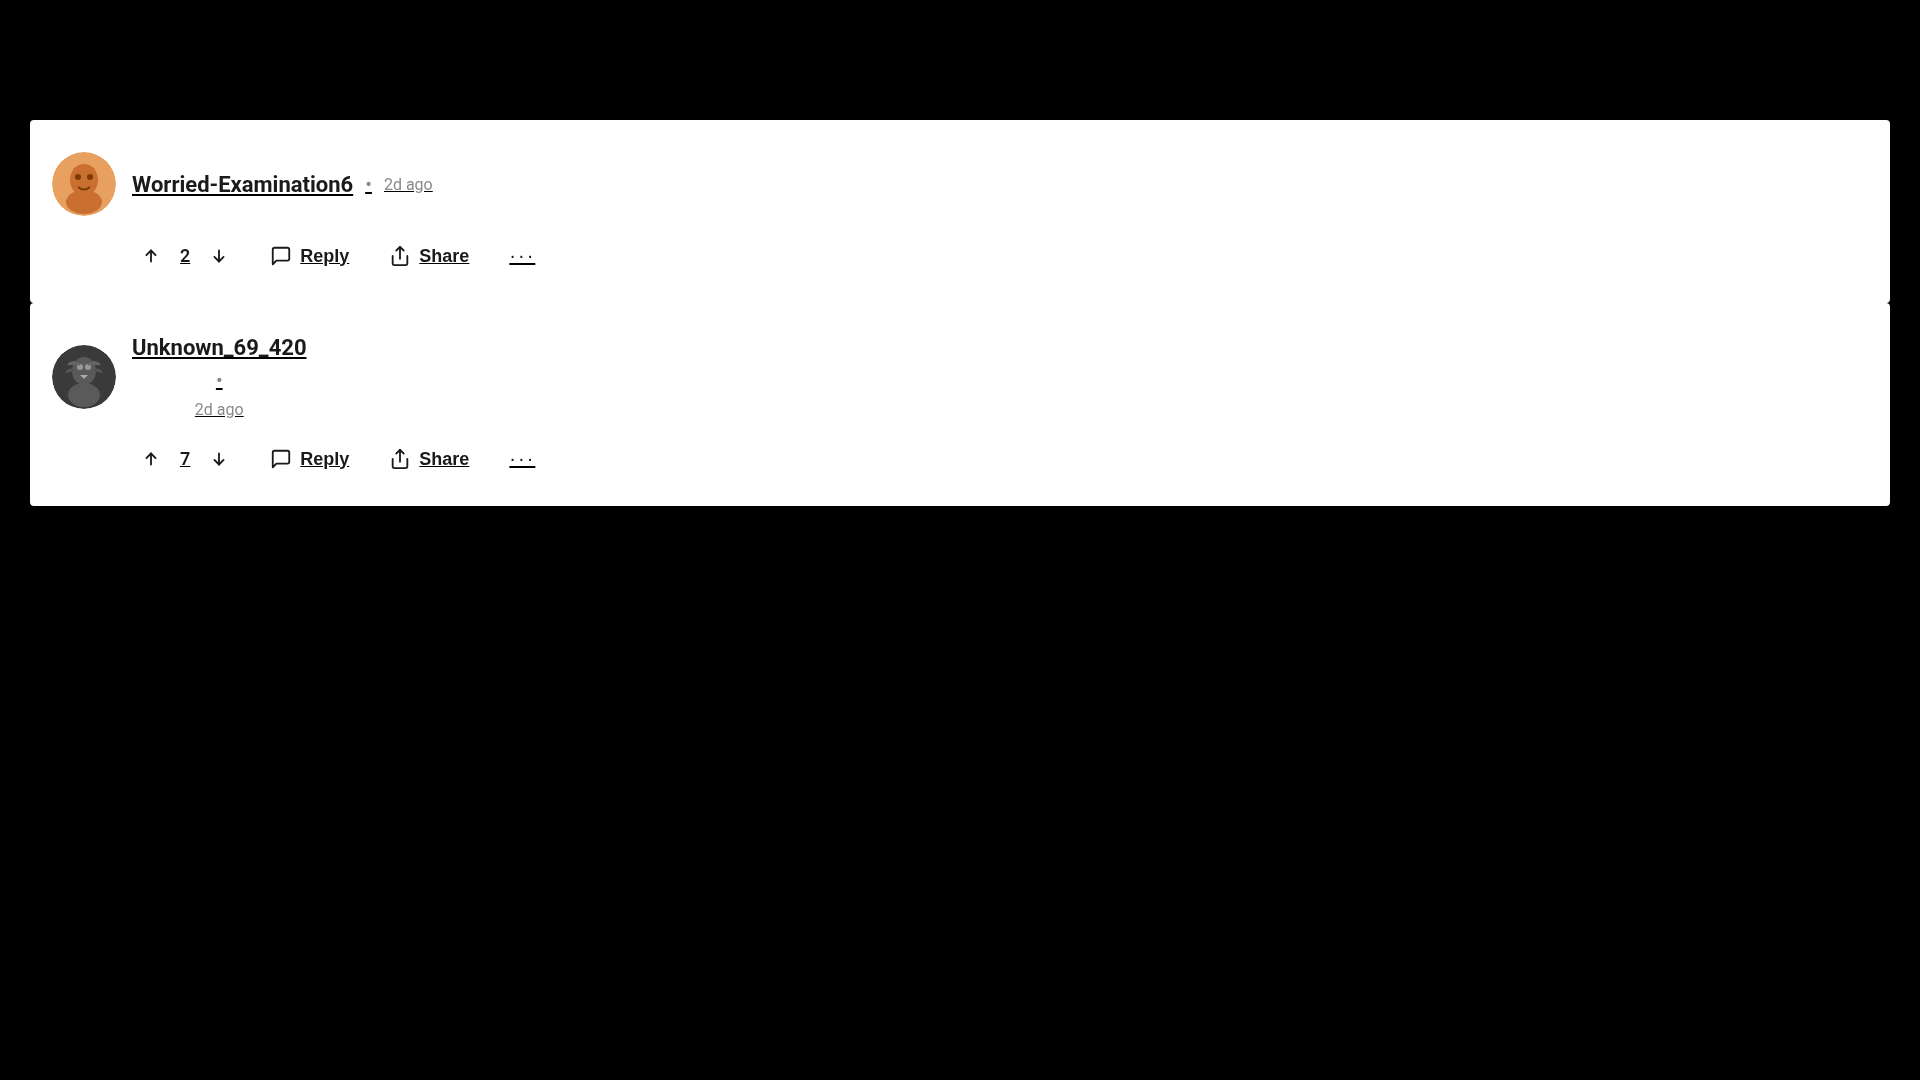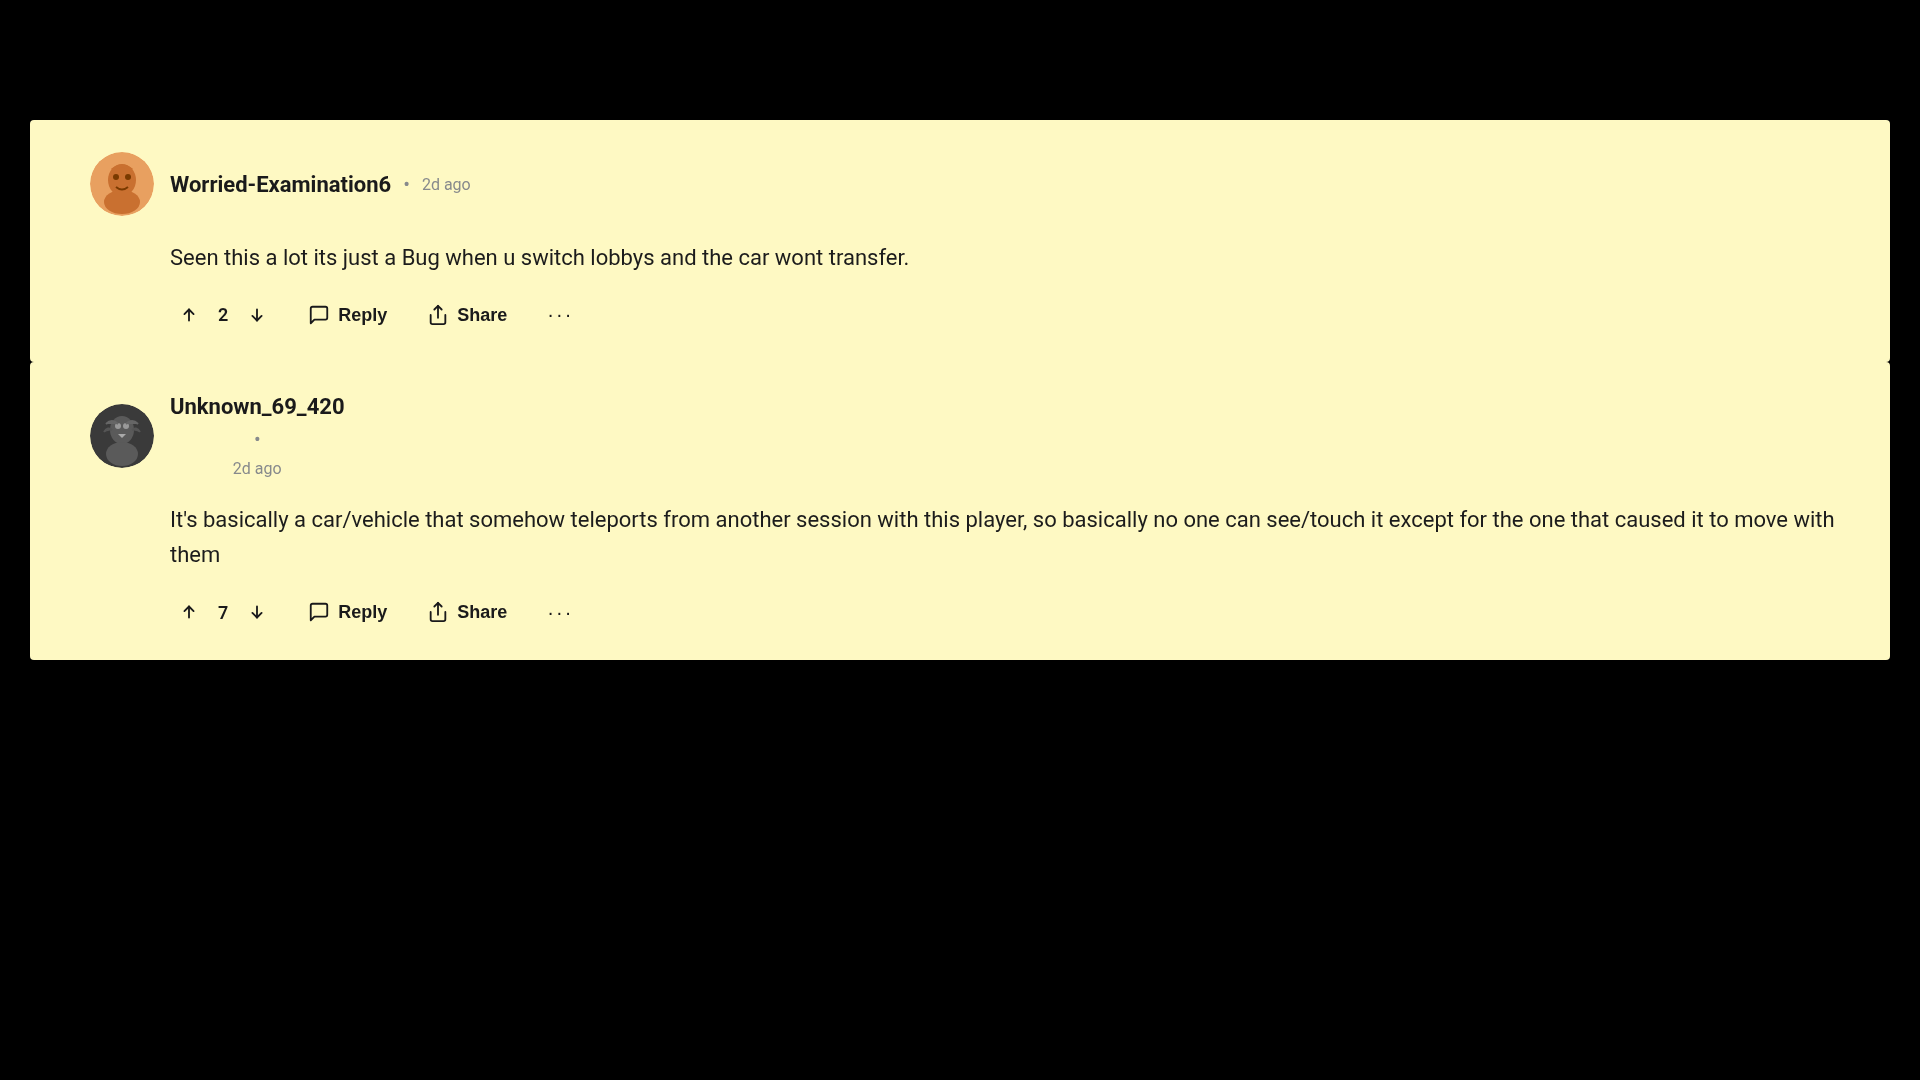--- a/index.html
+++ b/index.html
@@ -11,24 +11,25 @@
       min-height: 1080px;
       display: flex;
       flex-direction: column;
       align-items: stretch;
       justify-content: flex-start;
       padding: 120px 0;
       gap: 40px;
     }
 
     .comment-card {
-      background: #fef9c3;
-      padding: 32px 40px 32px 60px;
+      background: #ffffff;
+      padding: 32px 40px 32px 22px;
       margin: 0 30px;
       border-radius: 4px;
+      text-decoration: underline;
     }
 
     .comment-header {
       display: flex;
       align-items: center;
       gap: 16px;
       margin-bottom: 24px;
     }
 
     .avatar {
@@ -135,21 +136,20 @@
           <path d="M26 35 Q32 40 38 35" stroke="#7a3a00" stroke-width="2" fill="none"></path>
           <path d="M22 18 Q32 10 42 18" stroke="#c97030" stroke-width="3" fill="none"></path>
         </svg>
         </div>
         <div style="display:flex; align-items:center; gap:8px;">
           <span class="username">Worried-Examination6</span>
           <span class="dot-separator">•</span>
           <span class="timestamp">2d ago</span>
         </div>
       </div>
-      <div class="comment-text">Seen this a lot its just a Bug when u switch lobbys and the car wont transfer.</div>
       <div class="comment-actions">
         <div class="vote-group">
           <button class="action-btn">
             <svg class="icon-svg" viewBox="0 0 24 24" fill="none" stroke="currentColor" stroke-width="2" stroke-linecap="round" stroke-linejoin="round">
               <polyline points="17 11 12 6 7 11"></polyline>
               <line x1="12" y1="6" x2="12" y2="18"></line>
             </svg>
           </button>
           <span class="vote-count">2</span>
           <button class="action-btn">
@@ -194,21 +194,20 @@
           <path d="M14 28 Q18 22 22 26" stroke="#555" stroke-width="2" fill="#555"></path>
           <path d="M42 26 Q46 22 50 28" stroke="#555" stroke-width="2" fill="#555"></path>
         </svg>
         </div>
         <div style="display:flex; align-items:center; gap:8px;flex-direction:column;">
           <span class="username">Unknown_69_420</span>
           <span class="dot-separator">•</span>
           <span class="timestamp">2d ago</span>
         </div>
       </div>
-      <div class="comment-text">It's basically a car/vehicle that somehow teleports from another session with this player, so basically no one can see/touch it except for the one that caused it to move with them</div>
       <div class="comment-actions">
         <div class="vote-group">
           <button class="action-btn">
             <svg class="icon-svg" viewBox="0 0 24 24" fill="none" stroke="currentColor" stroke-width="2" stroke-linecap="round" stroke-linejoin="round">
               <polyline points="17 11 12 6 7 11"></polyline>
               <line x1="12" y1="6" x2="12" y2="18"></line>
             </svg>
           </button>
           <span class="vote-count">7</span>
           <button class="action-btn">

